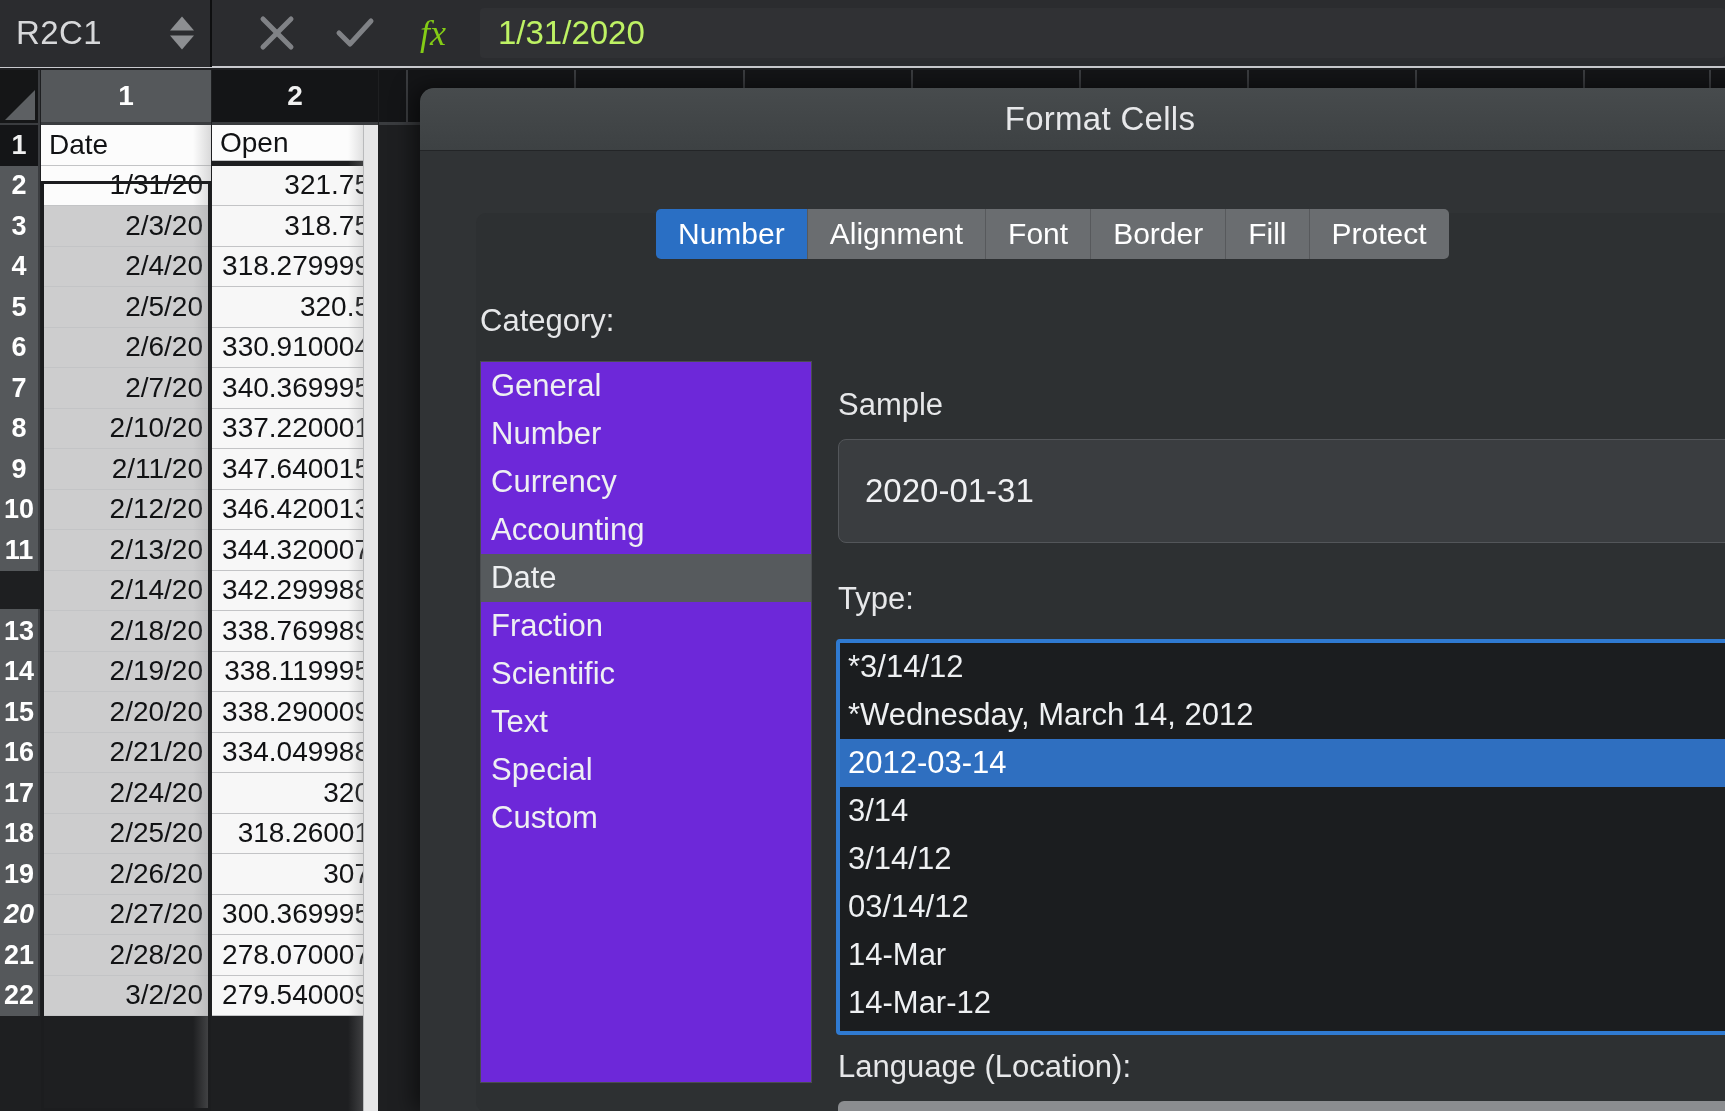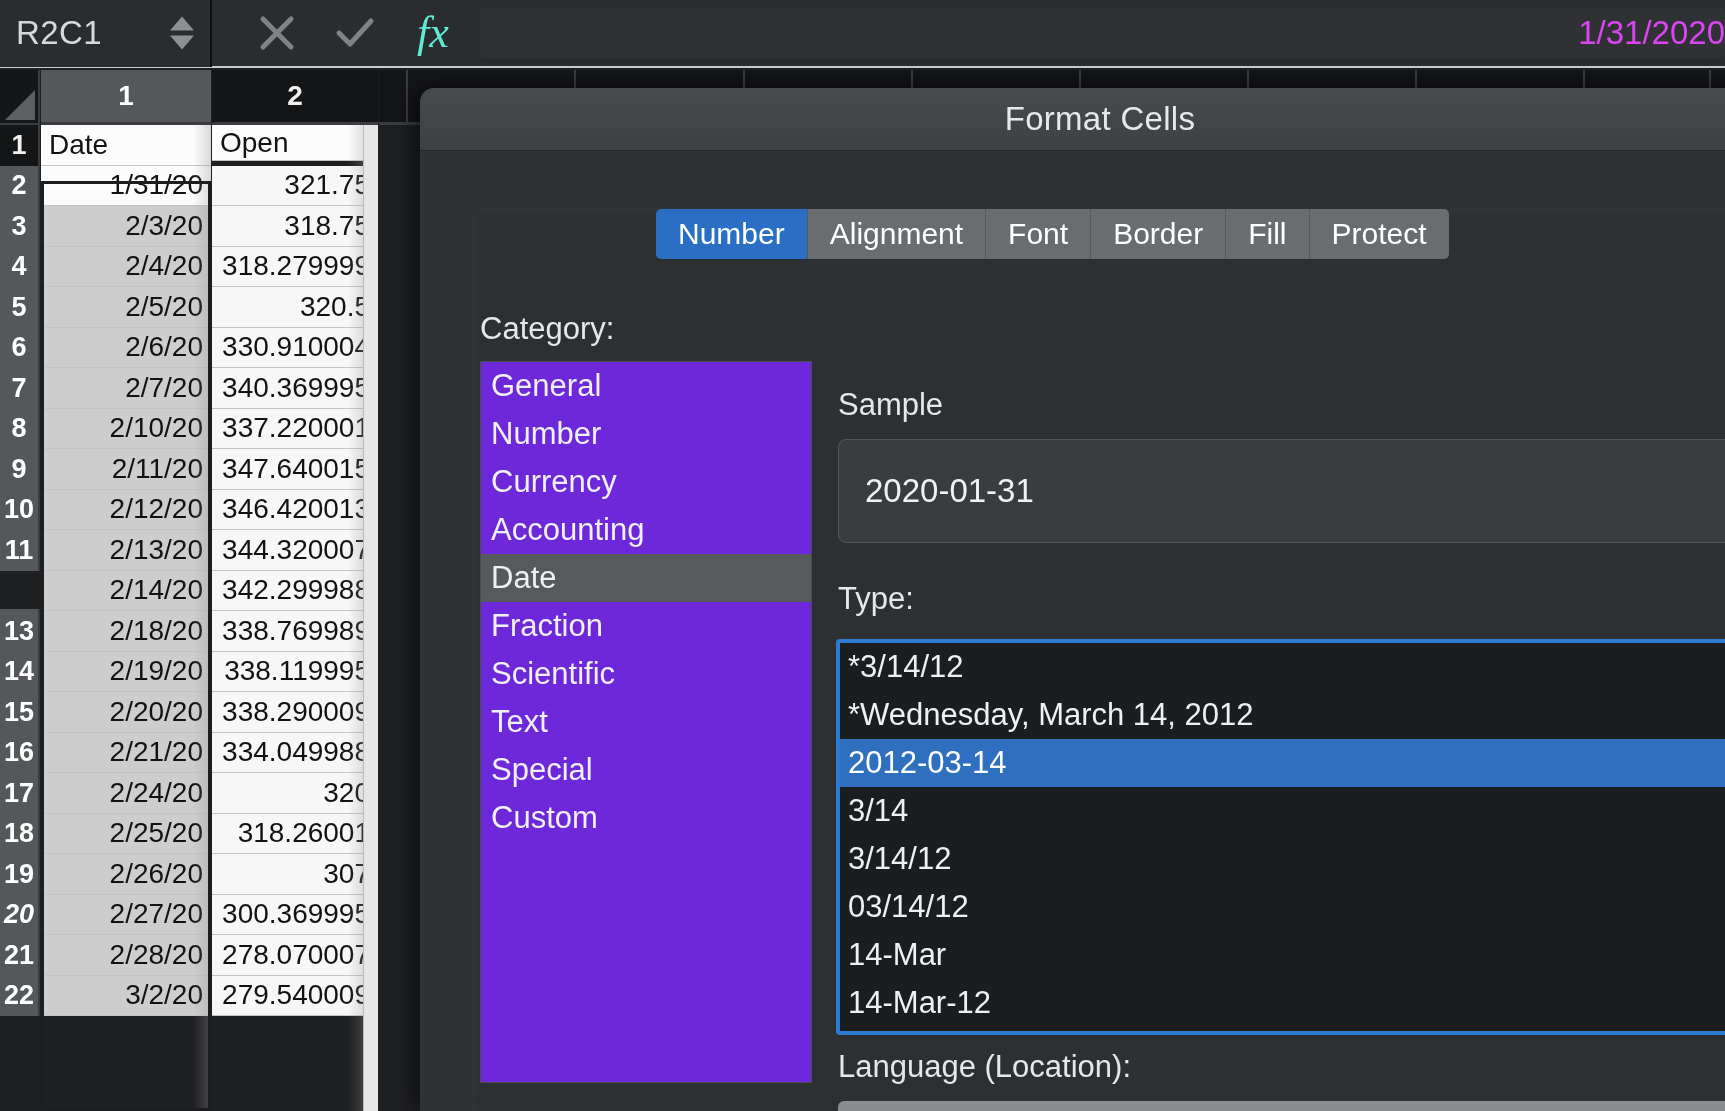--- a/index.html
+++ b/index.html
@@ -76,38 +76,37 @@
     height: 68px;
     display: flex;
     align-items: center;
     justify-content: center;
     color: #808286;
   }
   .fb-icon svg { display: block; }
   .fx-icon {
     font-family: "Liberation Serif", serif;
     font-style: italic;
-    font-size: 44px;
-    color: #5eead4;
+    font-size: 36px;
+    color: #84cc16;
     line-height: 1;
   }
   .formula-input {
     flex: 1;
     height: 50px;
     margin-left: 8px;
     margin-right: 0px;
     background: #303134;
     border-radius: 4px;
     display: flex;
     align-items: center;
     padding-left: 18px;
     box-sizing: border-box;
-    color: #d946ef;
+    color: #bef264;
     font-size: 33px;
-    justify-content: flex-end;
   }
 
   
   .sheet {
     position: absolute;
     left: 0; top: 70px;
     width: 1725px;
     height: 1041px;
     background: #1e1f21;
     overflow: hidden;
@@ -684,21 +683,21 @@
             <span>Border</span>
           </div>
           <div class="tab">
             <span>Fill</span>
           </div>
           <div class="tab">
             <span>Protect</span>
           </div>
         </div>
 
-      <span class="section-label" style="left:60px; top:160px;">Category:</span>
+      <span class="section-label" style="left:60px; top:152px;">Category:</span>
       <div class="category-list" id="category-list">
           <div class="cat-item">
             <span>General</span>
           </div>
           <div class="cat-item">
             <span>Number</span>
           </div>
           <div class="cat-item">
             <span>Currency</span>
           </div>

